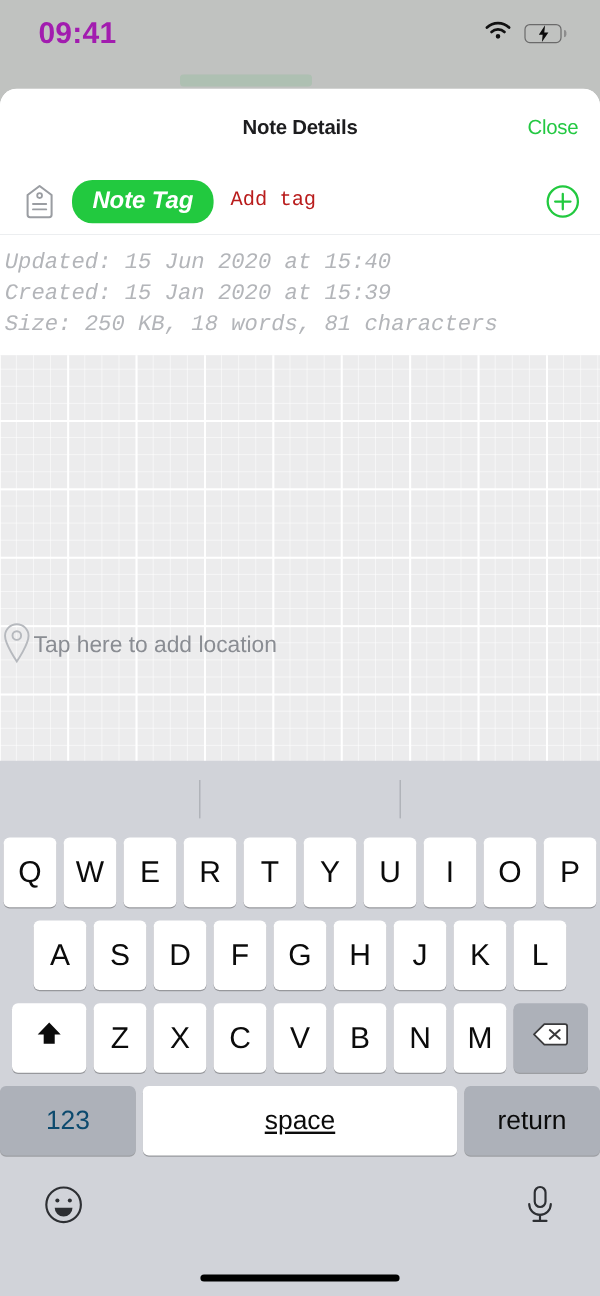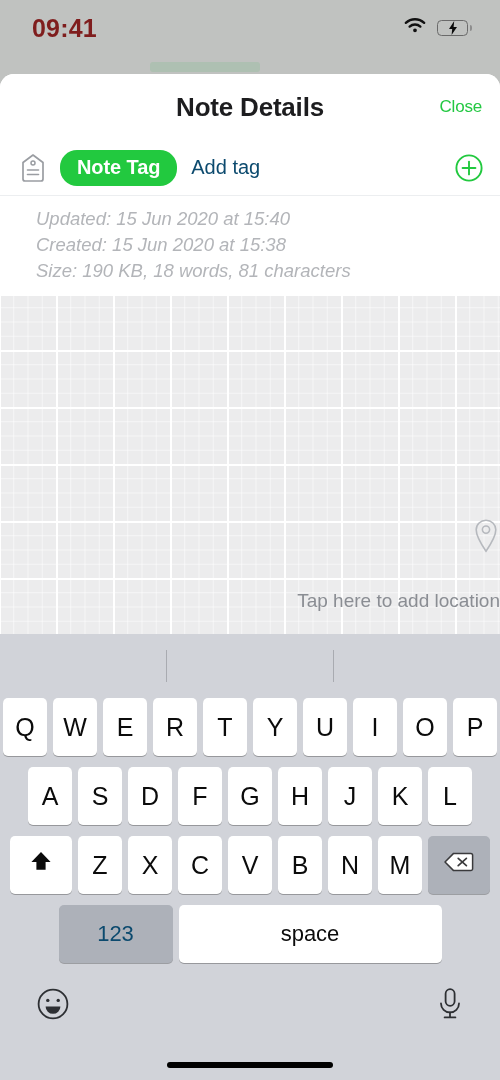--- a/index.html
+++ b/index.html
@@ -18,21 +18,21 @@
 
   
   #statusbar {
     position:absolute; top:0; left:0;
     width:500px; height:56px;
     display:flex; align-items:center; justify-content:space-between;
     padding:0 28px 0 32px;
     z-index:40;
   }
   #clock {
-    font-size:25px; font-weight:bold; color:#7f1d1d;
+    font-size:25px; font-weight:bold; color:#a21caf;
     letter-spacing:0.2px;
   }
   #status-icons { display:flex; align-items:center; gap:10px; }
 
   
   .batt-wrap { display:flex; align-items:center; }
   .batt-body {
     width:31px; height:16px;
     border:1.6px solid #6a6a6a; border-radius:4.5px;
     position:relative; padding:1.6px;
@@ -72,21 +72,21 @@
   }
 
   
   #sheet-header {
     position:relative;
     height:66px;
     display:flex; align-items:center; justify-content:center;
     background:#fff;
   }
   #sheet-title {
-    font-size:26px; font-weight:bold; color:#1d1d1f;
+    font-size:17px; font-weight:bold; color:#1d1d1f;
     letter-spacing:-0.2px;
   }
   #close-btn {
     position:absolute; right:18px; top:50%;
     transform:translateY(-50%);
     font-size:17px; color:#23c842;
     cursor:pointer; letter-spacing:-0.2px;
   }
 
   
@@ -101,36 +101,38 @@
   #tag-pill {
     margin-left:14px;
     background:#22c93f;
     color:#fff;
     font-size:20px; font-weight:bold;
     padding:6px 17px 7px;
     border-radius:17px;
     cursor:pointer;
     white-space:nowrap;
     letter-spacing:-0.1px;
+    font-style:italic;
   }
   #add-tag {
     margin-left:14px;
-    color:#0c4a6e; font-size:20px;
-    cursor:pointer; white-space:nowrap;
+    color:#b91c1c; font-size:17px;
+    cursor:pointer; white-space:nowrap;font-family:Liberation Mono, monospace;
   }
   #plus-btn {
     margin-left:auto;
     width:30px; height:30px;
     cursor:pointer; flex:0 0 auto;
   }
 
   
   #meta {
-    padding:10px 36px 12px;
+    padding:10px 4px 12px;
     background:#fff;
+    font-family:Liberation Mono, monospace;
   }
   .meta-line {
     font-size:18.5px;
     font-style:italic;
     color:#b3b5b9;
     line-height:26px;
     white-space:nowrap;
   }
 
   
@@ -148,23 +150,22 @@
       57px 57px,
       14.25px 14.25px,
       14.25px 14.25px;
     background-position:-1px -3px, -1px -3px, -1px -3px, -1px -3px;
     overflow:hidden;
   }
   #map-cta {
     position:absolute;
     left:0; right:0;
     top:222px;
-    display:flex; flex-direction:column; align-items:flex-end;
+    display:flex; flex-direction:row; align-items:center;
     cursor:pointer;
-    gap:32px;
   }
   #pin-icon { width:28px; height:36px; }
   #map-cta-label {
     margin-top:4px;
     font-size:19px;
     color:#8a8d93;
     white-space:nowrap;
   }
 
   
@@ -226,21 +227,21 @@
     box-shadow:0 1px 0 rgba(0,0,0,.25);
     display:flex; align-items:center; justify-content:center;
     font-size:22px; color:#0c4a6e; cursor:pointer;
   }
   #key-space {
     width:263px; height:58px;
     background:#fff;
     border-radius:5px;
     box-shadow:0 1px 0 rgba(0,0,0,.28);
     display:flex; align-items:center; justify-content:center;
-    font-size:22px; color:#0b0b0b; cursor:pointer;
+    font-size:22px; color:#0b0b0b; cursor:pointer;text-decoration:underline;
   }
   #key-return {
     width:114px; height:58px;
     background:#adb1b9;
     border-radius:5px;
     box-shadow:0 1px 0 rgba(0,0,0,.25);
     display:flex; align-items:center; justify-content:center;
     font-size:22px; color:#0b0b0b; cursor:pointer;
   }
 
@@ -312,22 +313,22 @@
         <svg width="30" height="30" viewBox="0 0 30 30">
           <circle cx="15" cy="15" r="12.6" fill="none" stroke="#22c93f" stroke-width="1.9"></circle>
           <line x1="15" y1="8.6" x2="15" y2="21.4" stroke="#22c93f" stroke-width="1.9" stroke-linecap="round"></line>
           <line x1="8.6" y1="15" x2="21.4" y2="15" stroke="#22c93f" stroke-width="1.9" stroke-linecap="round"></line>
         </svg>
       </span>
     </div>
 
     <div id="meta">
       <div class="meta-line">Updated: 15 Jun 2020 at 15:40</div>
-      <div class="meta-line">Created: 15 Jun 2020 at 15:38</div>
-      <div class="meta-line">Size: 190 KB, 18 words, 81 characters</div>
+      <div class="meta-line">Created: 15 Jan 2020 at 15:39</div>
+      <div class="meta-line">Size: 250 KB, 18 words, 81 characters</div>
     </div>
 
     <div id="map">
       <div id="map-cta">
         <span id="pin-icon">
           <svg width="28" height="36" viewBox="0 0 28 36">
             <path d="M14 2.2c-5.4 0-9.8 4.3-9.8 9.6 0 7.2 9.8 21.4 9.8 21.4s9.8-14.2 9.8-21.4c0-5.3-4.4-9.6-9.8-9.6z" fill="none" stroke="#b6b9be" stroke-width="1.6"></path>
             <circle cx="14" cy="11.6" r="3.6" fill="none" stroke="#b6b9be" stroke-width="1.6"></circle>
           </svg>
         </span>
@@ -391,20 +392,21 @@
             <line x1="15.2" y1="8.4" x2="23.4" y2="15.6" stroke="#3a3a3c" stroke-width="1.7" stroke-linecap="round"></line>
             <line x1="23.4" y1="8.4" x2="15.2" y2="15.6" stroke="#3a3a3c" stroke-width="1.7" stroke-linecap="round"></line>
           </svg>
         </span>
       </div>
     </div>
 
     <div id="row4">
       <div id="key-123">123</div>
       <div id="key-space">space</div>
+      <div id="key-return">return</div>
     </div>
 
     <div id="kb-bottombar">
       <span id="emoji-btn">
         <svg width="34" height="34" viewBox="0 0 34 34">
           <circle cx="17" cy="17" r="14.4" fill="none" stroke="#2d2f33" stroke-width="1.8"></circle>
           <circle cx="11.8" cy="13.4" r="1.7" fill="#2d2f33"></circle>
           <circle cx="22.2" cy="13.4" r="1.7" fill="#2d2f33"></circle>
           <path d="M9.6 19.4a7.4 7.4 0 0 0 14.8 0z" fill="#2d2f33"></path>
         </svg>

